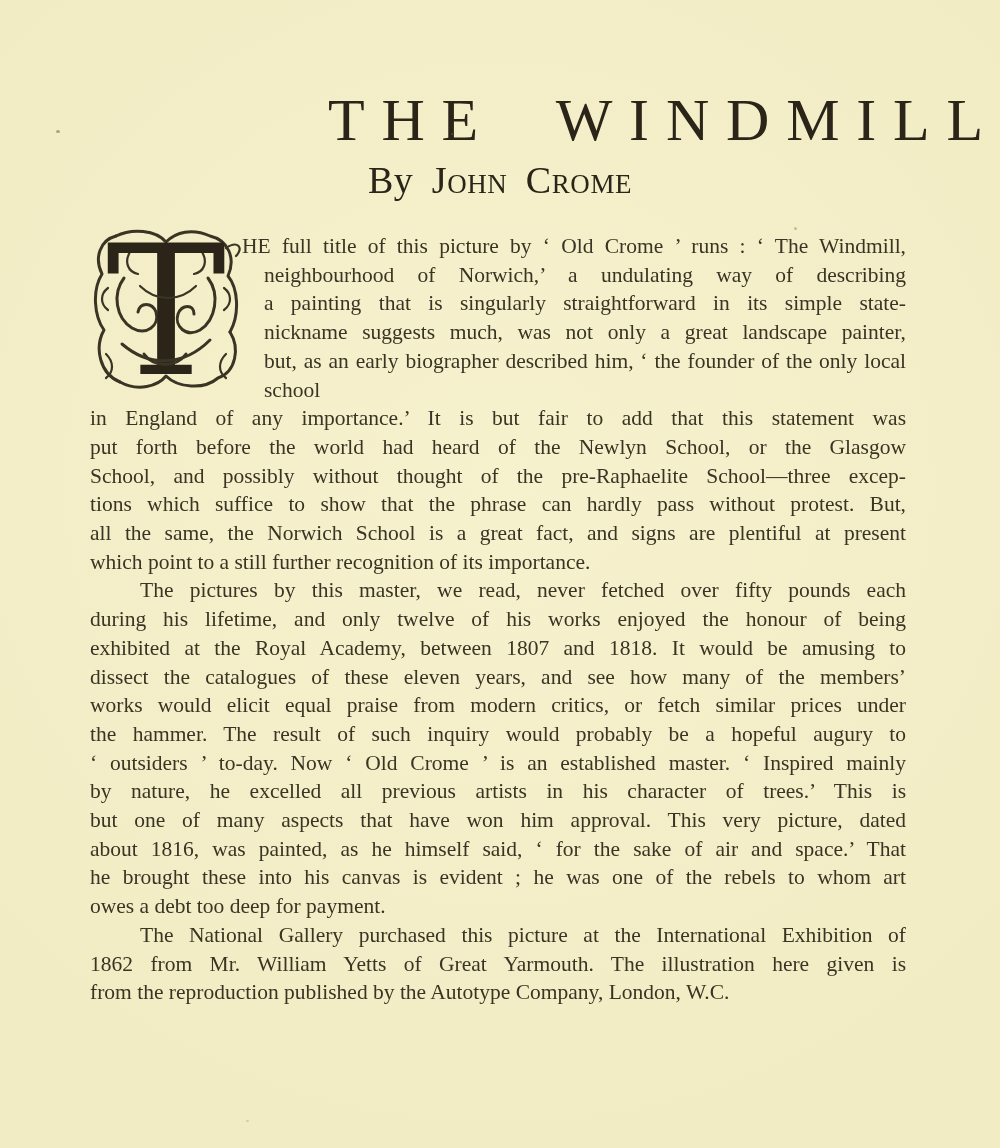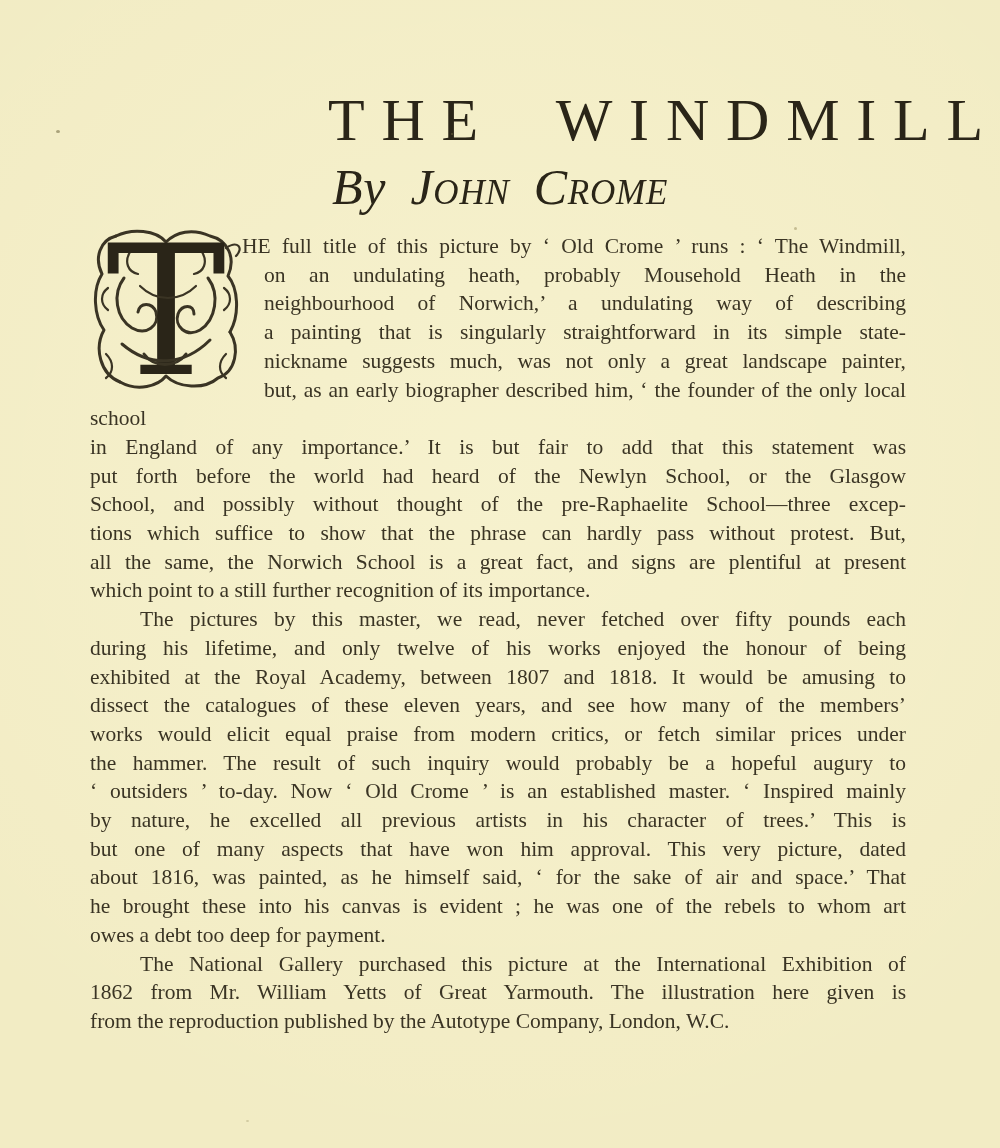--- a/index.html
+++ b/index.html
@@ -26,25 +26,24 @@
     text-align:right;
     font-size:60px;font-weight:400;
     letter-spacing:.28em;word-spacing:.5em;
     padding-left:.28em;box-sizing:border-box;
     color:var(--title-ink);
     white-space:nowrap;
   }
   .byline{
     position:absolute;top:158px;left:0;width:100%;
     text-align:center;
-    font-size:50px;font-weight:400;
+    font-size:38px;font-weight:400;
     word-spacing:.22em;letter-spacing:.015em;
     color:var(--title-ink);
     white-space:nowrap;
-    font-style:italic;
   }
   .byline .name{font-variant:small-caps;}
   .article{
     position:absolute;left:90px;top:232px;width:816px;
     font-size:21.5px;line-height:28.7px;
     color:var(--ink);
   }
   .para{margin:0;}
   .para .line{
     text-align:justify;
@@ -102,21 +101,20 @@
 
           <path class="vine" d="M36,118 C64,142 98,140 124,114"></path>
           <path class="vine" d="M58,128 C68,142 90,142 100,128"></path>
           <path class="vine thin" d="M54,60 C70,76 94,76 110,60"></path>
           <path class="vine thin" d="M140,22 C152,14 158,22 150,30"></path>
           <path class="vine thin" d="M20,128 C28,136 28,146 20,152"></path>
           <path class="vine thin" d="M140,128 C132,136 132,146 140,152"></path>
         </svg>
       </span>
     <div class="line">HE full title of this picture by ‘ Old Crome ’ runs : ‘ The Windmill,</div>
-        <div class="line">on an undulating heath, probably Mousehold Heath in the</div>
         <div class="line">neighbourhood of Norwich,’ a undulating way of describing</div>
         <div class="line">a painting that is singularly straightforward in its simple state-</div>
         <div class="line">nickname suggests much, was not only a great landscape painter,</div>
         <div class="line">but, as an early biographer described him, ‘ the founder of the only local school</div>
         <div class="line">in England of any importance.’  It is but fair to add that this statement was</div>
         <div class="line">put forth before the world had heard of the Newlyn School, or the Glasgow</div>
         <div class="line">School, and possibly without thought of the pre-Raphaelite School—three excep-</div>
         <div class="line">tions which suffice to show that the phrase can hardly pass without protest.  But,</div>
         <div class="line">all the same, the Norwich School is a great fact, and signs are plentiful at present</div>
         <div class="line last">which point to a still further recognition of its importance.</div>

